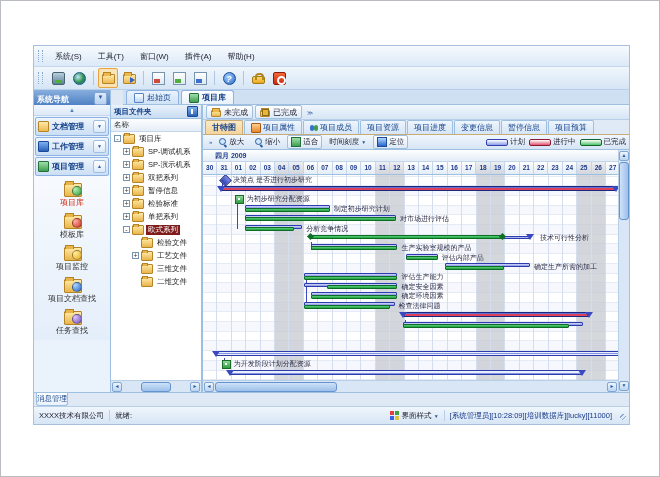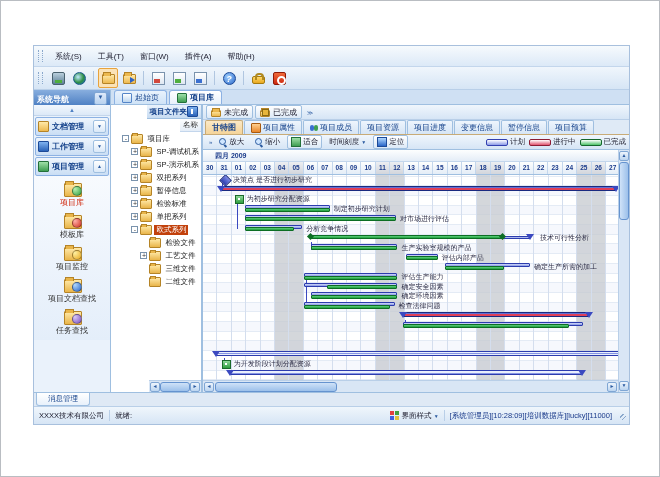--- a/index.html
+++ b/index.html
@@ -58,43 +58,43 @@
   .ovl-star{background:radial-gradient(circle at 2px 2px,#fff0a0,#e8a820);}
   .ovl-purple{background:radial-gradient(circle at 2px 2px,#d8c8f8,#7a4fc0);}
   .ovl-blue{background:radial-gradient(circle at 2px 2px,#b0d8ff,#2a66c8);}
   .calicon{position:absolute;left:3px;top:1px;width:14px;height:14px;background:linear-gradient(#fff,#f0d890);border:1px solid #b58427;}
   .calicon::before{content:"";position:absolute;top:0;left:0;right:0;height:3px;background:#e8a020;}
   .navlabel{color:#333;}
   .navitem.selected .navlabel{color:#d02a10;}
 
   
   .main{flex:1;display:flex;flex-direction:column;overflow:hidden;}
-  .doc-tabs{height:14px;background:#cfe0f3;display:flex;align-items:flex-end;padding-left:3px;gap:2px;border-bottom:1px solid #9fbfe0;}
+  .doc-tabs{height:14px;background:#cfe0f3;display:flex;align-items:flex-end;padding-left:3px;gap:2px;border-bottom:1px solid #9fbfe0;margin-left:12px;}
   .dtab{height:13px;display:flex;align-items:center;gap:3px;padding:0 7px;border:1px solid #8db2e3;border-bottom:none;border-radius:3px 3px 0 0;background:linear-gradient(#e9f2fc,#cfe3f7);color:#15428b;}
   .dtab.active{background:linear-gradient(#ffffff,#e8f1fb);font-weight:bold;}
   .tabicon{width:8px;height:8px;border-radius:1px;}
   .home-page-icon{background:linear-gradient(#fff,#bcd6f0);border:1px solid #5585c8;}
   .project-library-tab-icon{background:linear-gradient(#9fe0a8,#3f9e52);border:1px solid #23703a;}
 
   .content-row{flex:1;display:flex;overflow:hidden;}
 
   
-  .tree-panel{width:90px;background:#fff;border-right:2px solid #9fbfe0;display:flex;flex-direction:column;align-items:flex-end;}
+  .tree-panel{width:90px;background:#fff;border-right:2px solid #9fbfe0;display:flex;flex-direction:column;}
   .tree-header{height:13px;background:linear-gradient(#e9f2fc,#c8dcf2);border-bottom:1px solid #9fbfe0;display:flex;align-items:center;justify-content:space-between;padding:0 3px;font-weight:bold;font-size:7.5px;}
   .pin-icon{width:9px;height:9px;background:linear-gradient(#7fb2ef,#2a62b8);border:1px solid #1c4a98;border-radius:1px;position:relative;}
   .pin-icon::after{content:"";position:absolute;left:3px;top:2px;width:2px;height:5px;background:#fff;}
   .tree-colhead{height:12px;background:linear-gradient(#fdfefe,#e4edf7);border-bottom:1px solid #c3d6ec;display:flex;align-items:center;padding:0 3px;font-size:7.5px;color:#333;}
   .tree-body{flex:1;overflow:hidden;font-size:7.5px;color:#222;}
   .trow{height:13px;display:flex;align-items:center;white-space:nowrap;}
   .texp{width:7px;height:7px;border:1px solid #7a93ad;background:#fff;color:#333;font-size:7px;line-height:5px;text-align:center;margin-right:2px;flex:none;box-sizing:border-box;}
   .texp.none{border:none;background:transparent;}
   .tfold{width:10px;height:8px;background:linear-gradient(#ffe9a8,#e9b54a);border:1px solid #b58427;border-radius:1px;margin-right:2px;flex:none;position:relative;}
   .tfold::before{content:"";position:absolute;top:-2px;left:0;width:4px;height:2px;background:#e9b54a;border:1px solid #b58427;border-bottom:none;}
   .tlabel-node{padding:0 2px;}
-  .trow.selected .tlabel-node{background:#c2410c;color:#fff;}
+  .trow.selected .tlabel-node{background:#7f1d1d;color:#fff;}
   .tree-hscroll{height:11px;background:#d9e6f5;border-top:1px solid #b9cfe8;display:flex;align-items:center;justify-content:space-between;padding:0 1px;}
 
   
   .gantt-panel{flex:1;display:flex;flex-direction:column;background:#eaf2fb;overflow:hidden;}
   .filter-bar{height:14px;display:flex;align-items:center;background:linear-gradient(#f0f6fc,#d6e5f5);border-bottom:1px solid #b9cfe8;padding-left:3px;gap:2px;}
   .fbtn{height:12px;display:flex;align-items:center;gap:3px;padding:0 4px;border:1px solid #9fbfe0;border-radius:2px;background:linear-gradient(#fff,#dcE9f7);color:#223;}
   .fbtn .icn{width:10px;height:7px;}
   .overflow-chevron{color:#2a5aa0;font-size:6px;margin-left:3px;}
   .detail-tabs{height:14px;display:flex;align-items:flex-end;background:#dfeaf6;padding-left:2px;gap:1px;border-bottom:1px solid #c8ab77;}
   .gtab{height:13px;display:flex;align-items:center;gap:2px;padding:0 6px;border:1px solid #9fbfe0;border-bottom:none;border-radius:2px 2px 0 0;background:linear-gradient(#eef5fd,#d6e5f5);color:#15428b;}
@@ -148,21 +148,21 @@
   .sb-btn{width:8px;height:8px;background:linear-gradient(#eef5fd,#bcd5f0);border:1px solid #7fa6d4;border-radius:2px;font-size:5px;color:#2a5aa0;text-align:center;line-height:7px;flex:none;}
   .sb-thumb-v{width:8px;height:56px;background:linear-gradient(90deg,#cfe2f8,#9cc0ea);border:1px solid #6593cf;border-radius:3px;margin-top:1px;flex:none;}
   .vfill{flex:1;}
   .hscroll{height:11px;background:#d9e6f5;border-top:1px solid #b9cfe8;display:flex;align-items:center;padding:0 1px;gap:1px;}
   .sb-thumb-h{height:8px;width:120px;background:linear-gradient(#cfe2f8,#9cc0ea);border:1px solid #6593cf;border-radius:3px;}
   .hfill{flex:1;}
   .sb-thumb-h.small{width:28px;}
 
   
   .bottom-tabbar{height:13px;background:#dfe9f5;border-top:1px solid #9fbfe0;display:flex;align-items:flex-start;padding-left:2px;}
-  .btab{height:12px;padding:0 11px;background:linear-gradient(#ffffff,#e8f1fb);border:1px solid #9fbfe0;border-top:none;border-radius:0 0 3px 3px;color:#15428b;display:flex;align-items:center;font-size:7.5px;}
+  .btab{height:12px;padding:0 0;background:linear-gradient(#ffffff,#e8f1fb);border:1px solid #9fbfe0;border-top:none;border-radius:0 0 3px 3px;color:#15428b;display:flex;align-items:center;font-size:7.5px;}
   .statusbar{height:17px;background:linear-gradient(#f0f6fc,#d6e5f5);border-top:1px solid #b9cfe8;display:flex;align-items:center;font-size:7.5px;color:#223;}
   .sb-cell{padding:0 5px;height:11px;display:flex;align-items:center;border-right:1px solid #b9cfe8;}
   .sb-spring{flex:1;}
   .style-grid{width:9px;height:9px;position:relative;margin-right:3px;flex:none;}
   .style-grid i{position:absolute;width:4px;height:4px;}
   .style-grid .q1{left:0;top:0;background:#e04040;} .style-grid .q2{right:0;top:0;background:#40a040;}
   .style-grid .q3{left:0;bottom:0;background:#4060e0;} .style-grid .q4{right:0;bottom:0;background:#e0c040;}
   .session-cell{color:#1a3a8a;border-left:1px solid #b9cfe8;border-right:none;}
   .resize-grip{width:10px;height:10px;position:relative;margin-right:2px;}
   .resize-grip::before{content:"";position:absolute;right:1px;bottom:1px;width:6px;height:6px;background:

